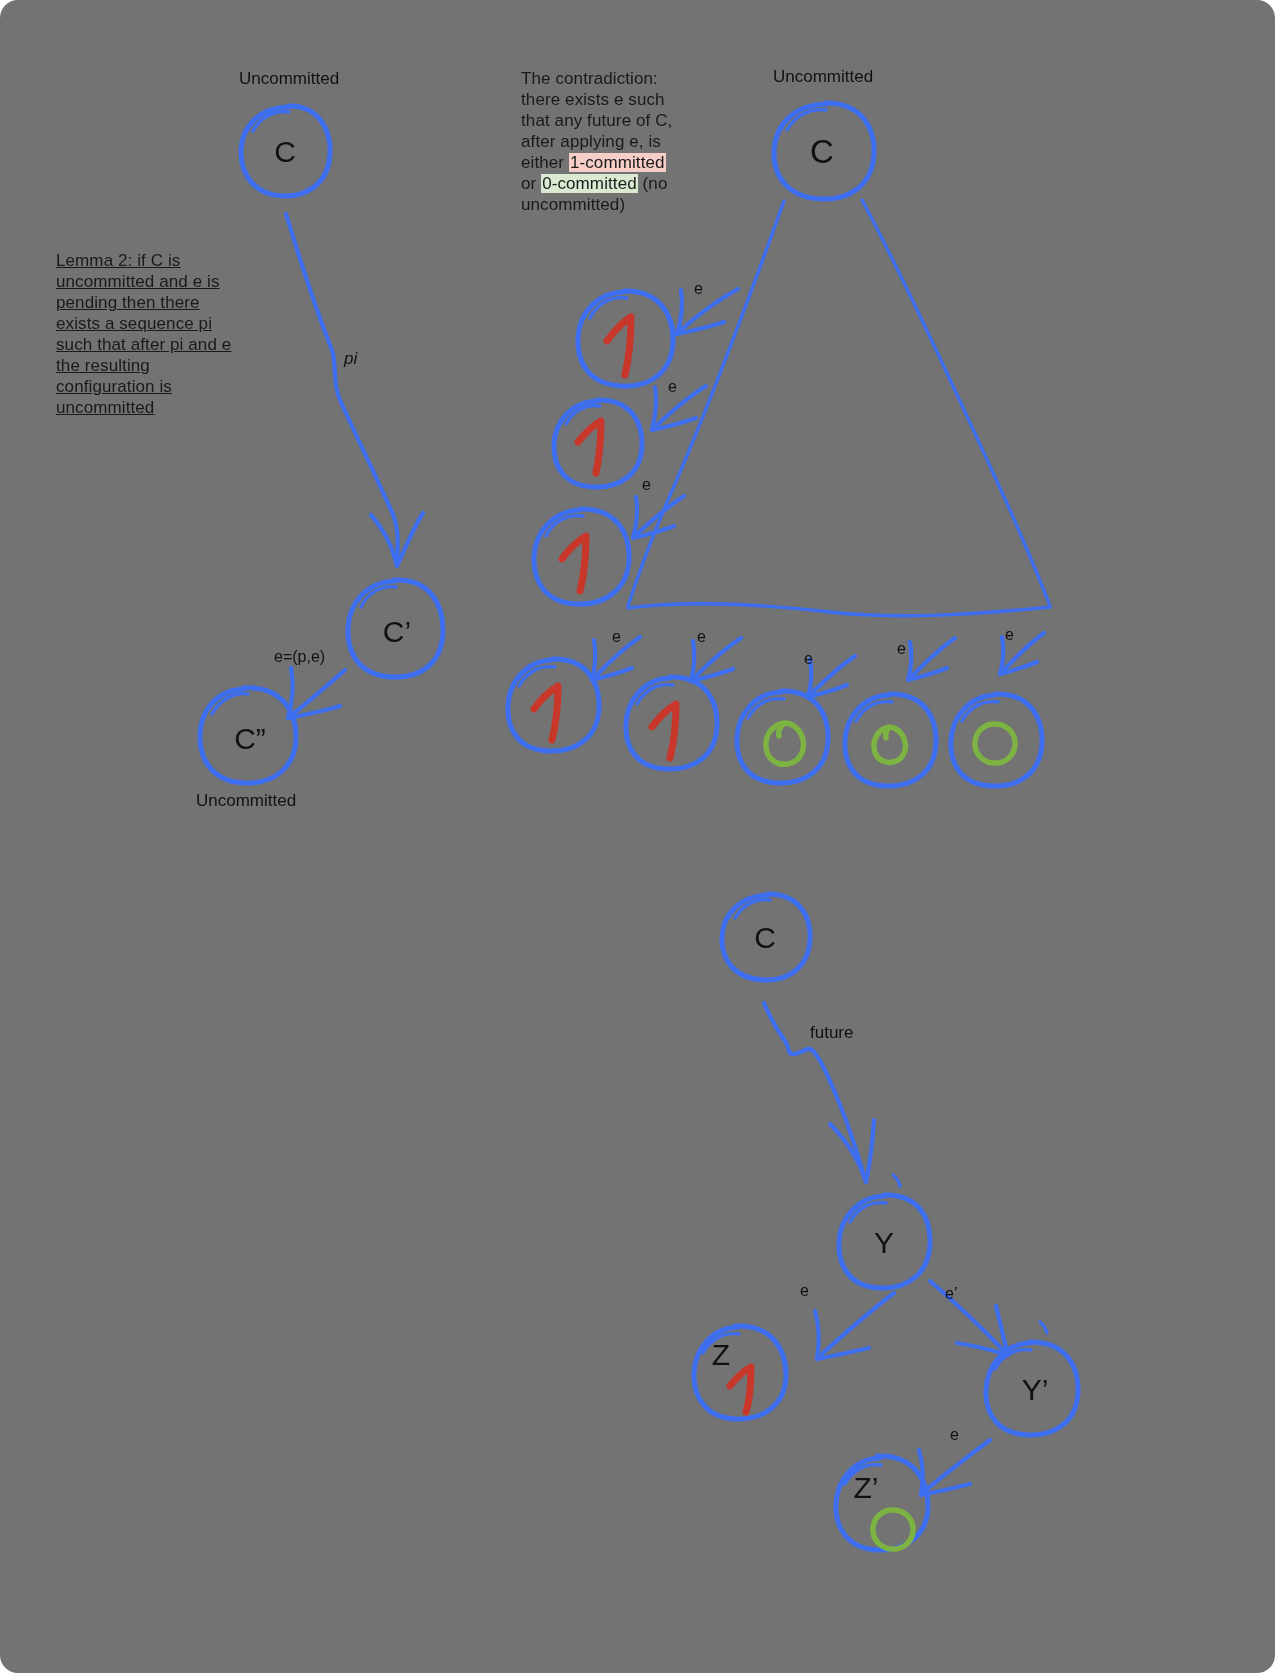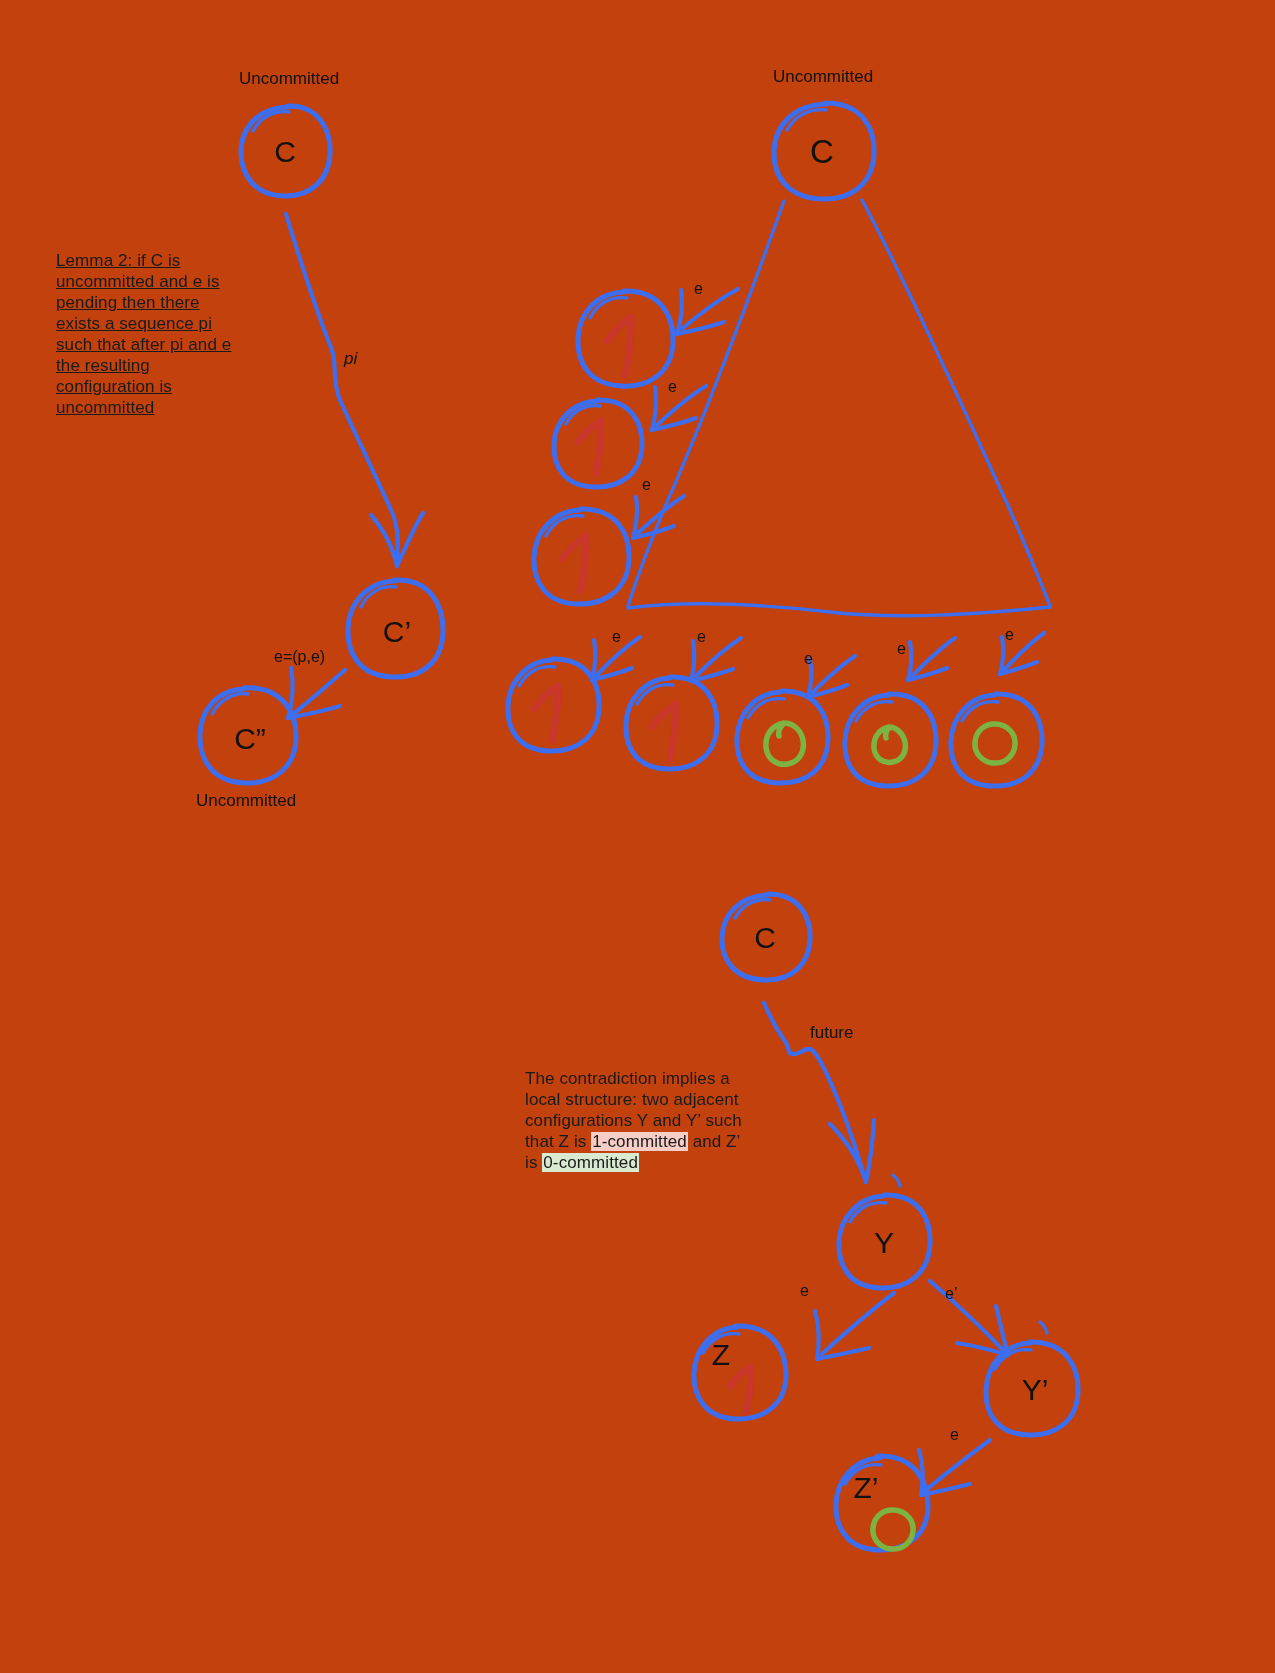--- a/index.html
+++ b/index.html
@@ -8,22 +8,23 @@
     background: #ffffff;
   }
   body {
     font-family: "Liberation Sans", sans-serif;
     color: #000000;
   }
   #canvas {
     position: relative;
     width: 1275px;
     height: 1673px;
-    background: #c2410c;
+    background: #737373;
     overflow: hidden;
+    border-radius: 18px;
   }
   svg.layer {
     position: absolute;
     left: 0;
     top: 0;
     width: 1275px;
     height: 1673px;
     pointer-events: none;
   }
   .note {
@@ -276,40 +277,42 @@
   <div class="lbl" style="left:344px; top:348px;font-style:italic;">pi</div>
 
   <div class="node-text" style="left:397px; top:632px;">C’</div>
 
   <div class="lbl-small" style="left:274px; top:648px;">e=(p,e)</div>
 
   <div class="node-text" style="left:250px; top:739px;">C”</div>
 
   <div class="lbl" style="left:196px; top:790px;">Uncommitted</div>
 
+  <div class="note" style="left:521px; top:68px; width:200px;"><span>The contradiction:
+there exists e such
+that any future of C,
+after applying e, is
+either </span><span class="hl-1">1-committed</span><span>
+or </span><span class="hl-0">0-committed</span><span> (no
+uncommitted)</span></div>
 
   <div class="lbl" style="left:773px; top:66px;">Uncommitted</div>
 
   <div class="node-text big" style="left:822px; top:152px;">C</div>
 
 
   <div class="lbl-small" style="left:694px; top:280px;">e</div>
   <div class="lbl-small" style="left:668px; top:378px;">e</div>
   <div class="lbl-small" style="left:642px; top:476px;">e</div>
   <div class="lbl-small" style="left:612px; top:628px;">e</div>
   <div class="lbl-small" style="left:697px; top:628px;">e</div>
   <div class="lbl-small" style="left:804px; top:650px;">e</div>
   <div class="lbl-small" style="left:897px; top:640px;">e</div>
   <div class="lbl-small" style="left:1005px; top:626px;">e</div>
 
-  <div class="note" style="left:525px; top:1068px; width:290px;"><span>The contradiction implies a
-local structure: two adjacent
-configurations Y and Y’ such
-that Z is </span><span class="hl-1">1-committed</span><span> and Z’
-is </span><span class="hl-0">0-committed</span></div>
 
   <div class="node-text" style="left:765px; top:938px;">C</div>
 
   <div class="lbl" style="left:810px; top:1022px;">future</div>
 
   <div class="node-text" style="left:884px; top:1243px;">Y</div>
 
   <div class="lbl-small" style="left:800px; top:1282px;">e</div>
 
   <div class="node-text" style="left:721px; top:1355px;">Z</div>

